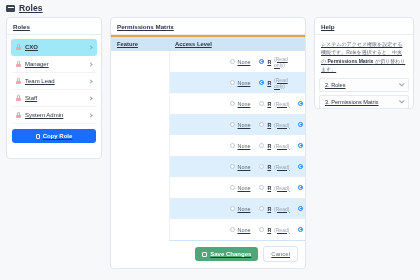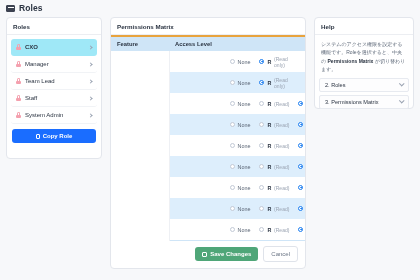--- a/index.html
+++ b/index.html
@@ -3,21 +3,21 @@
 <meta charset="utf-8">
 <style>
   * { box-sizing: border-box; margin: 0; padding: 0; }
   html, body {
     width: 420px; height: 280px;
     background: #f7f8fa;
     font-family: "Liberation Sans", "DejaVu Sans", sans-serif;
     overflow: hidden;
     color: #2b3442;
   }
-  .app { width: 420px; height: 220px; position: relative; }
+  .app { width: 420px; height: 220px; position: relative; text-decoration: underline; }
 
   
   .titlebar {
     height: 16px;
     display: flex; align-items: center; gap: 4px;
     padding: 0 6px;
   }
   .title-icon {
     width: 9px; height: 7px;
     border: 1.2px solid #3c4250;

